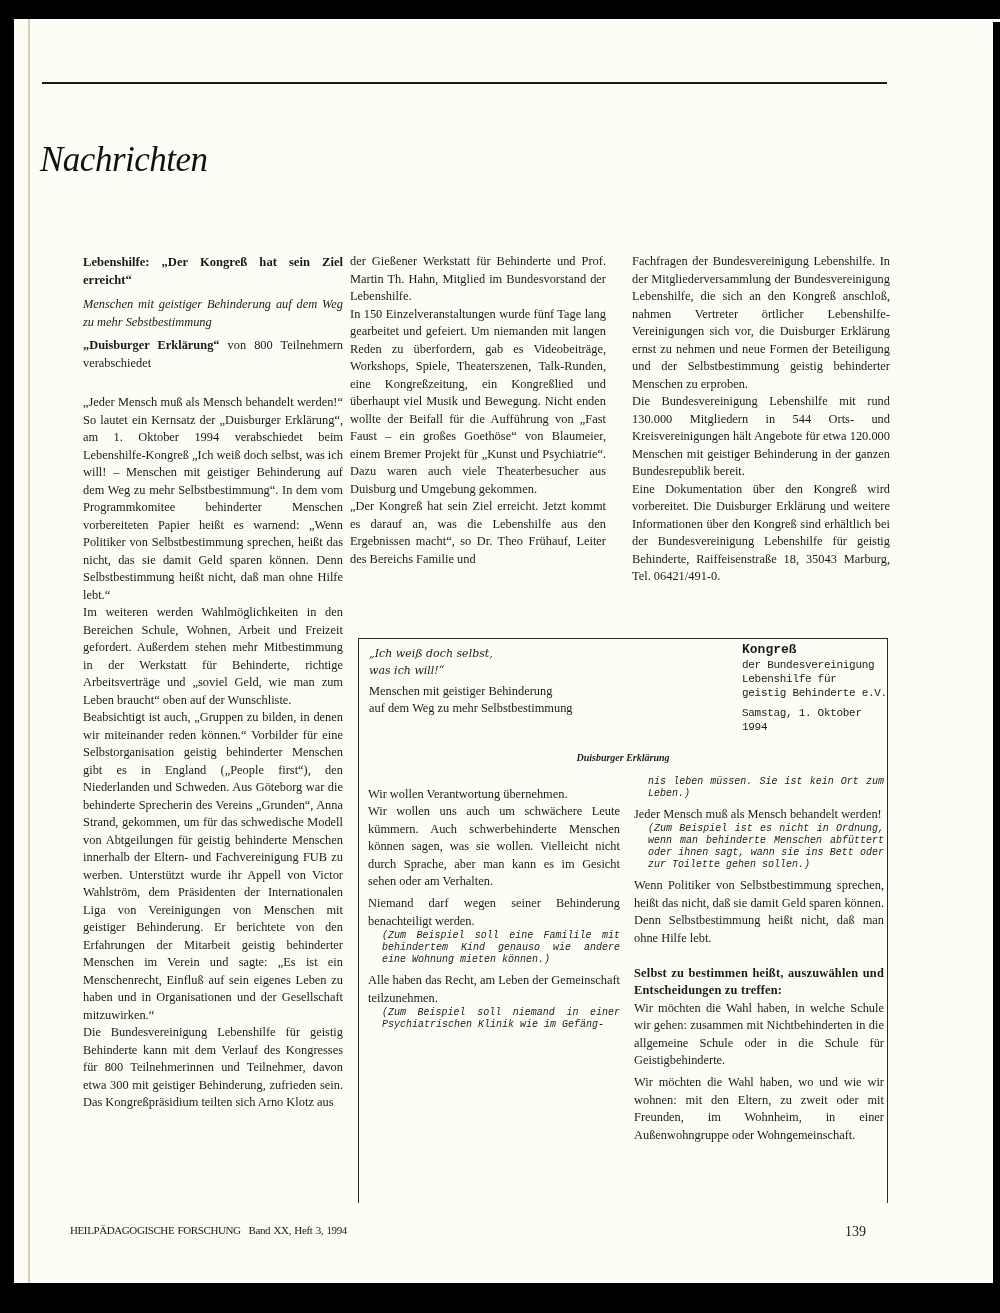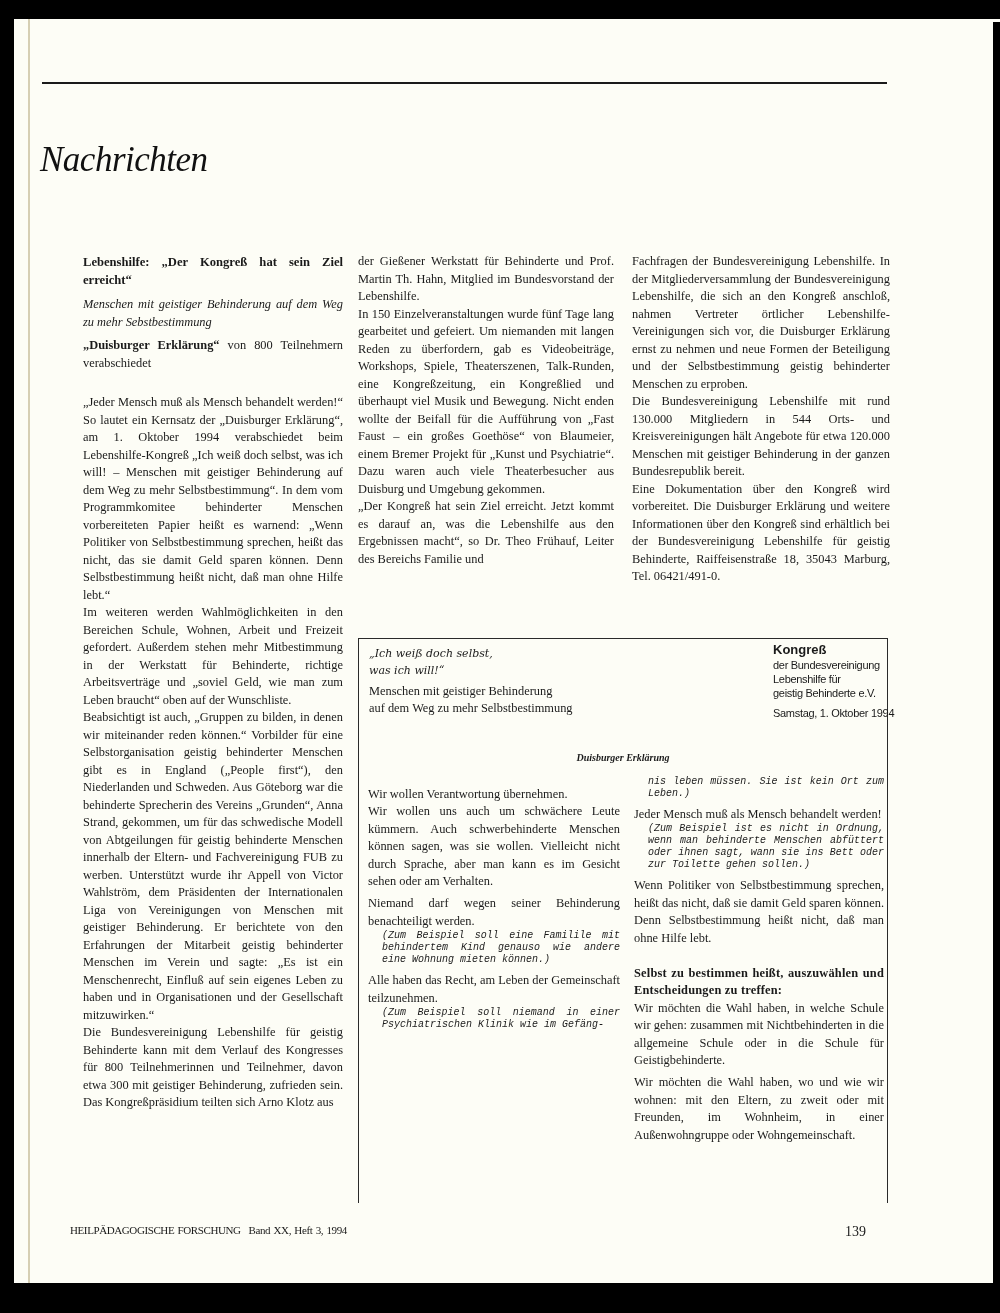--- a/index.html
+++ b/index.html
@@ -25,40 +25,40 @@
       position: absolute; left: 40px; top: 140px; margin: 0;
       font-family: "Liberation Serif", serif; font-style: italic; font-weight: normal;
       font-size: 35px; letter-spacing: -0.5px; color: #111;
     }
     .col {
       position: absolute; font-size: 12.4px; line-height: 17.5px; text-align: justify;
       hyphens: manual;
     }
     .col p { margin: 0; }
     .col1 { left: 83px; top: 253px; width: 260px; }
-    .col2 { left: 358px; top: 253px; width: 256px; }
+    .col2 { left: 350px; top: 253px; width: 256px; }
     .col3 { left: 632px; top: 253px; width: 258px; }
     .headline { font-weight: bold; font-size: 12.6px; line-height: 18px; margin-bottom: 6px !important; }
     .subhead-italic { font-style: italic; line-height: 18px; margin-bottom: 6px !important; }
     .subhead { margin-bottom: 22px !important; }
     .subhead b { font-weight: bold; }
 
     .decl-box {
       position: absolute; left: 358px; top: 638px; width: 530px; height: 565px;
       border-left: 1.5px solid #2a2a2a; border-right: 1.5px solid #2a2a2a; border-top: 1.5px solid #2a2a2a;
       box-sizing: border-box;
     }
     .decl-tagline {
       position: absolute; left: 10px; top: 6px; width: 320px; font-size: 12.4px; line-height: 17px;
     }
     .decl-tagline .quote { font-style: italic; font-family: "DejaVu Serif", serif; font-size: 11px; line-height: 17px; }
     .decl-tagline .sub { margin-top: 4px; font-size: 12.4px; }
     .decl-org {
       position: absolute; left: 383px; top: 3px; width: 150px;
-      font-family: Liberation Sans, sans-serif; font-size: 11px; line-height: 14px; letter-spacing: -0.3px; margin-left: 31px;
+      font-family: Liberation Mono, monospace; font-size: 11px; line-height: 14px; letter-spacing: -0.3px;
     }
     .decl-org .k { font-weight: bold; font-size: 13px; line-height: 16px; letter-spacing: 0; }
     .decl-org .date { margin-top: 6px; }
     .decl-title {
       position: absolute; left: 0; right: 0; top: 113px; text-align: center;
       font-weight: bold; font-style: italic; font-size: 10px;
     }
     .dcol { position: absolute; font-size: 12.4px; line-height: 17.4px; text-align: justify; }
     .dcol p { margin: 0; }
     .dcol1 { left: 9px; top: 147px; width: 252px; }

